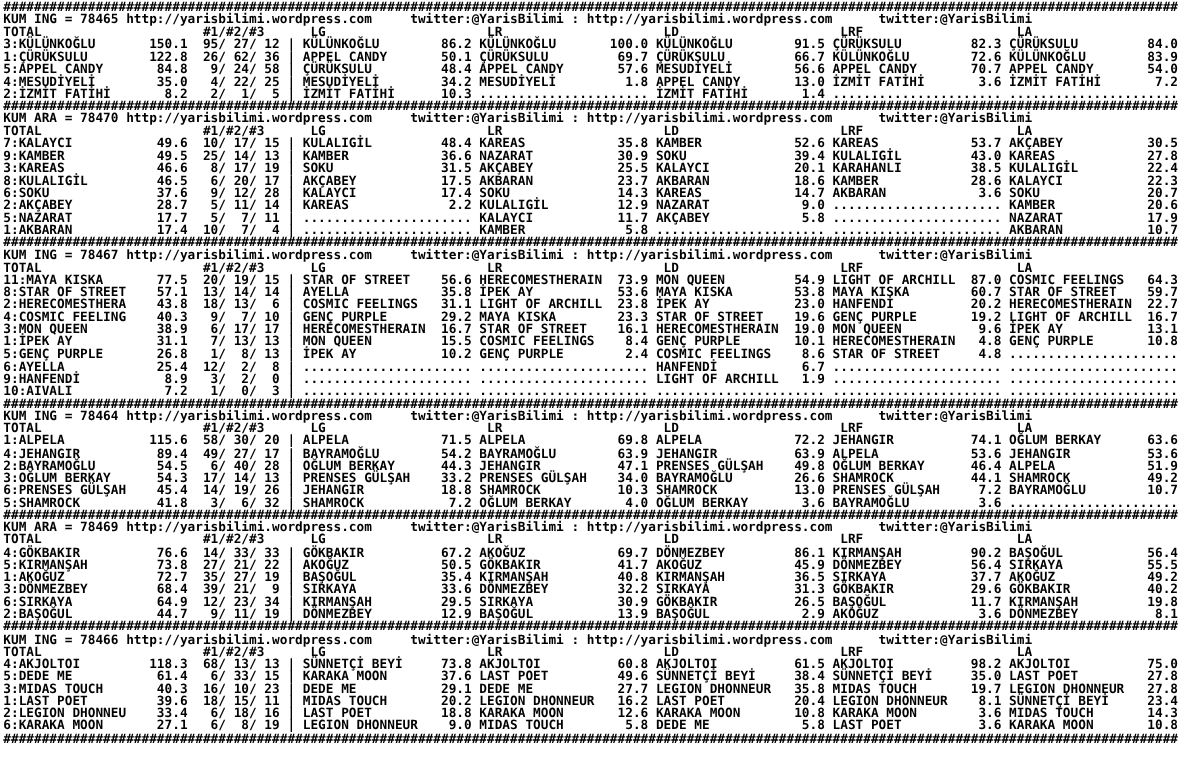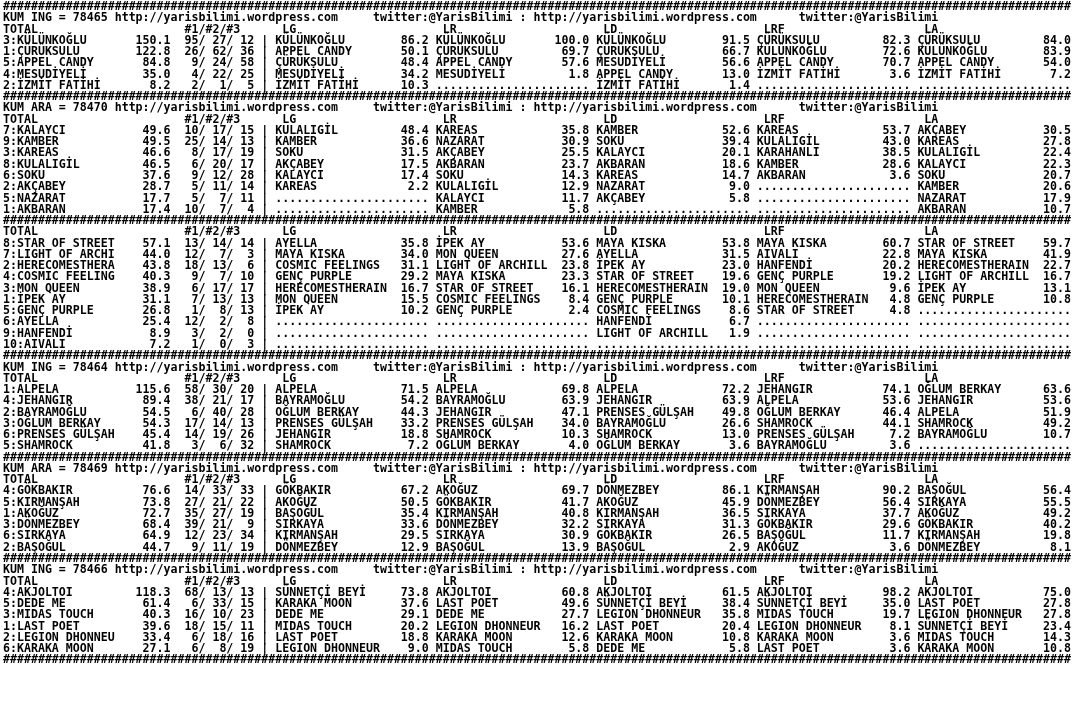--- a/index.html
+++ b/index.html
@@ -39,36 +39,37 @@
     <div class="line" data-name="column-header-line">TOTAL                     #1/#2/#3      LG                     LR                     LD                     LRF                    LA</div>
     <div class="line" data-name="data-row-line">7:KALAYCI           49.6  10/ 17/ 15 | KULALIGİL         48.4 KAREAS            35.8 KAMBER            52.6 KAREAS            53.7 AKÇABEY           30.5</div>
     <div class="line" data-name="data-row-line">9:KAMBER            49.5  25/ 14/ 13 | KAMBER            36.6 NAZARAT           30.9 SOKU              39.4 KULALIGİL         43.0 KAREAS            27.8</div>
     <div class="line" data-name="data-row-line">3:KAREAS            46.6   8/ 17/ 19 | SOKU              31.5 AKÇABEY           25.5 KALAYCI           20.1 KARAHANLI         38.5 KULALIGİL         22.4</div>
     <div class="line" data-name="data-row-line">8:KULALIGİL         46.5   6/ 20/ 17 | AKÇABEY           17.5 AKBARAN           23.7 AKBARAN           18.6 KAMBER            28.6 KALAYCI           22.3</div>
     <div class="line" data-name="data-row-line">6:SOKU              37.6   9/ 12/ 28 | KALAYCI           17.4 SOKU              14.3 KAREAS            14.7 AKBARAN            3.6 SOKU              20.7</div>
     <div class="line" data-name="data-row-line">2:AKÇABEY           28.7   5/ 11/ 14 | KAREAS             2.2 KULALIGİL         12.9 NAZARAT            9.0 ...................... KAMBER            20.6</div>
     <div class="line" data-name="data-row-line">5:NAZARAT           17.7   5/  7/ 11 | ...................... KALAYCI           11.7 AKÇABEY            5.8 ...................... NAZARAT           17.9</div>
     <div class="line" data-name="data-row-line">1:AKBARAN           17.4  10/  7/  4 | ...................... KAMBER             5.8 ...................... ...................... AKBARAN           10.7</div>
     <div class="line" data-name="separator-line">#########################################################################################################################################################</div>
+    <div class="line" data-name="section-title-line">KUM ING = 78467 http://yarisbilimi.wordpress.com     twitter:@YarisBilimi : http://yarisbilimi.wordpress.com      twitter:@YarisBilimi</div>
     <div class="line" data-name="column-header-line">TOTAL                     #1/#2/#3      LG                     LR                     LD                     LRF                    LA</div>
+    <div class="line" data-name="data-row-line">11:MAYA KISKA       77.5  20/ 19/ 15 | STAR OF STREET    56.6 HERECOMESTHERAIN  73.9 MON QUEEN         54.9 LIGHT OF ARCHILL  87.0 COSMIC FEELINGS   64.3</div>
     <div class="line" data-name="data-row-line">8:STAR OF STREET    57.1  13/ 14/ 14 | AYELLA            35.8 İPEK AY           53.6 MAYA KISKA        53.8 MAYA KISKA        60.7 STAR OF STREET    59.7</div>
-    <div class="line" data-name="data-row-line">7:LIGHT OF ARCHI    44.0  12/  7/  3 | MAYA KISKA        34.0 MON QUEEN         27.6 AYELLA            31.5 AIVALI            22.8 MAYA KISKA        41.9</div>
     <div class="line" data-name="data-row-line">2:HERECOMESTHERA    43.8  18/ 13/  6 | COSMIC FEELINGS   31.1 LIGHT OF ARCHILL  23.8 İPEK AY           23.0 HANFENDİ          20.2 HERECOMESTHERAIN  22.7</div>
     <div class="line" data-name="data-row-line">4:COSMIC FEELING    40.3   9/  7/ 10 | GENÇ PURPLE       29.2 MAYA KISKA        23.3 STAR OF STREET    19.6 GENÇ PURPLE       19.2 LIGHT OF ARCHILL  16.7</div>
     <div class="line" data-name="data-row-line">3:MON QUEEN         38.9   6/ 17/ 17 | HERECOMESTHERAIN  16.7 STAR OF STREET    16.1 HERECOMESTHERAIN  19.0 MON QUEEN          9.6 İPEK AY           13.1</div>
     <div class="line" data-name="data-row-line">1:İPEK AY           31.1   7/ 13/ 13 | MON QUEEN         15.5 COSMIC FEELINGS    8.4 GENÇ PURPLE       10.1 HERECOMESTHERAIN   4.8 GENÇ PURPLE       10.8</div>
     <div class="line" data-name="data-row-line">5:GENÇ PURPLE       26.8   1/  8/ 13 | İPEK AY           10.2 GENÇ PURPLE        2.4 COSMIC FEELINGS    8.6 STAR OF STREET     4.8 ......................</div>
     <div class="line" data-name="data-row-line">6:AYELLA            25.4  12/  2/  8 | ...................... ...................... HANFENDİ           6.7 ...................... ......................</div>
     <div class="line" data-name="data-row-line">9:HANFENDİ           8.9   3/  2/  0 | ...................... ...................... LIGHT OF ARCHILL   1.9 ...................... ......................</div>
     <div class="line" data-name="data-row-line">10:AIVALI            7.2   1/  0/  3 | ...................... ...................... ...................... ...................... ......................</div>
     <div class="line" data-name="separator-line">#########################################################################################################################################################</div>
     <div class="line" data-name="section-title-line">KUM ING = 78464 http://yarisbilimi.wordpress.com     twitter:@YarisBilimi : http://yarisbilimi.wordpress.com      twitter:@YarisBilimi</div>
     <div class="line" data-name="column-header-line">TOTAL                     #1/#2/#3      LG                     LR                     LD                     LRF                    LA</div>
     <div class="line" data-name="data-row-line">1:ALPELA           115.6  58/ 30/ 20 | ALPELA            71.5 ALPELA            69.8 ALPELA            72.2 JEHANGIR          74.1 OĞLUM BERKAY      63.6</div>
-    <div class="line" data-name="data-row-line">4:JEHANGIR          89.4  38/ 21/ 17 | BAYRAMOĞLU        54.2 BAYRAMOĞLU        63.9 JEHANGIR          63.9 ALPELA            53.6 JEHANGIR          53.6</div>
+    <div class="line" data-name="data-row-line">4:JEHANGIR          89.4  49/ 27/ 17 | BAYRAMOĞLU        54.2 BAYRAMOĞLU        63.9 JEHANGIR          63.9 ALPELA            53.6 JEHANGIR          53.6</div>
     <div class="line" data-name="data-row-line">2:BAYRAMOĞLU        54.5   6/ 40/ 28 | OĞLUM BERKAY      44.3 JEHANGIR          47.1 PRENSES GÜLŞAH    49.8 OĞLUM BERKAY      46.4 ALPELA            51.9</div>
     <div class="line" data-name="data-row-line">3:OĞLUM BERKAY      54.3  17/ 14/ 13 | PRENSES GÜLŞAH    33.2 PRENSES GÜLŞAH    34.0 BAYRAMOĞLU        26.6 SHAMROCK          44.1 SHAMROCK          49.2</div>
     <div class="line" data-name="data-row-line">6:PRENSES GÜLŞAH    45.4  14/ 19/ 26 | JEHANGIR          18.8 SHAMROCK          10.3 SHAMROCK          13.0 PRENSES GÜLŞAH     7.2 BAYRAMOĞLU        10.7</div>
     <div class="line" data-name="data-row-line">5:SHAMROCK          41.8   3/  6/ 32 | SHAMROCK           7.2 OĞLUM BERKAY       4.0 OĞLUM BERKAY       3.6 BAYRAMOĞLU         3.6 ......................</div>
     <div class="line" data-name="separator-line">#########################################################################################################################################################</div>
     <div class="line" data-name="section-title-line">KUM ARA = 78469 http://yarisbilimi.wordpress.com     twitter:@YarisBilimi : http://yarisbilimi.wordpress.com      twitter:@YarisBilimi</div>
     <div class="line" data-name="column-header-line">TOTAL                     #1/#2/#3      LG                     LR                     LD                     LRF                    LA</div>
     <div class="line" data-name="data-row-line">4:GÖKBAKIR          76.6  14/ 33/ 33 | GÖKBAKIR          67.2 AKOĞUZ            69.7 DÖNMEZBEY         86.1 KIRMANŞAH         90.2 BAŞOĞUL           56.4</div>
     <div class="line" data-name="data-row-line">5:KIRMANŞAH         73.8  27/ 21/ 22 | AKOĞUZ            50.5 GÖKBAKIR          41.7 AKOĞUZ            45.9 DÖNMEZBEY         56.4 SIRKAYA           55.5</div>
     <div class="line" data-name="data-row-line">1:AKOĞUZ            72.7  35/ 27/ 19 | BAŞOĞUL           35.4 KIRMANŞAH         40.8 KIRMANŞAH         36.5 SIRKAYA           37.7 AKOĞUZ            49.2</div>

